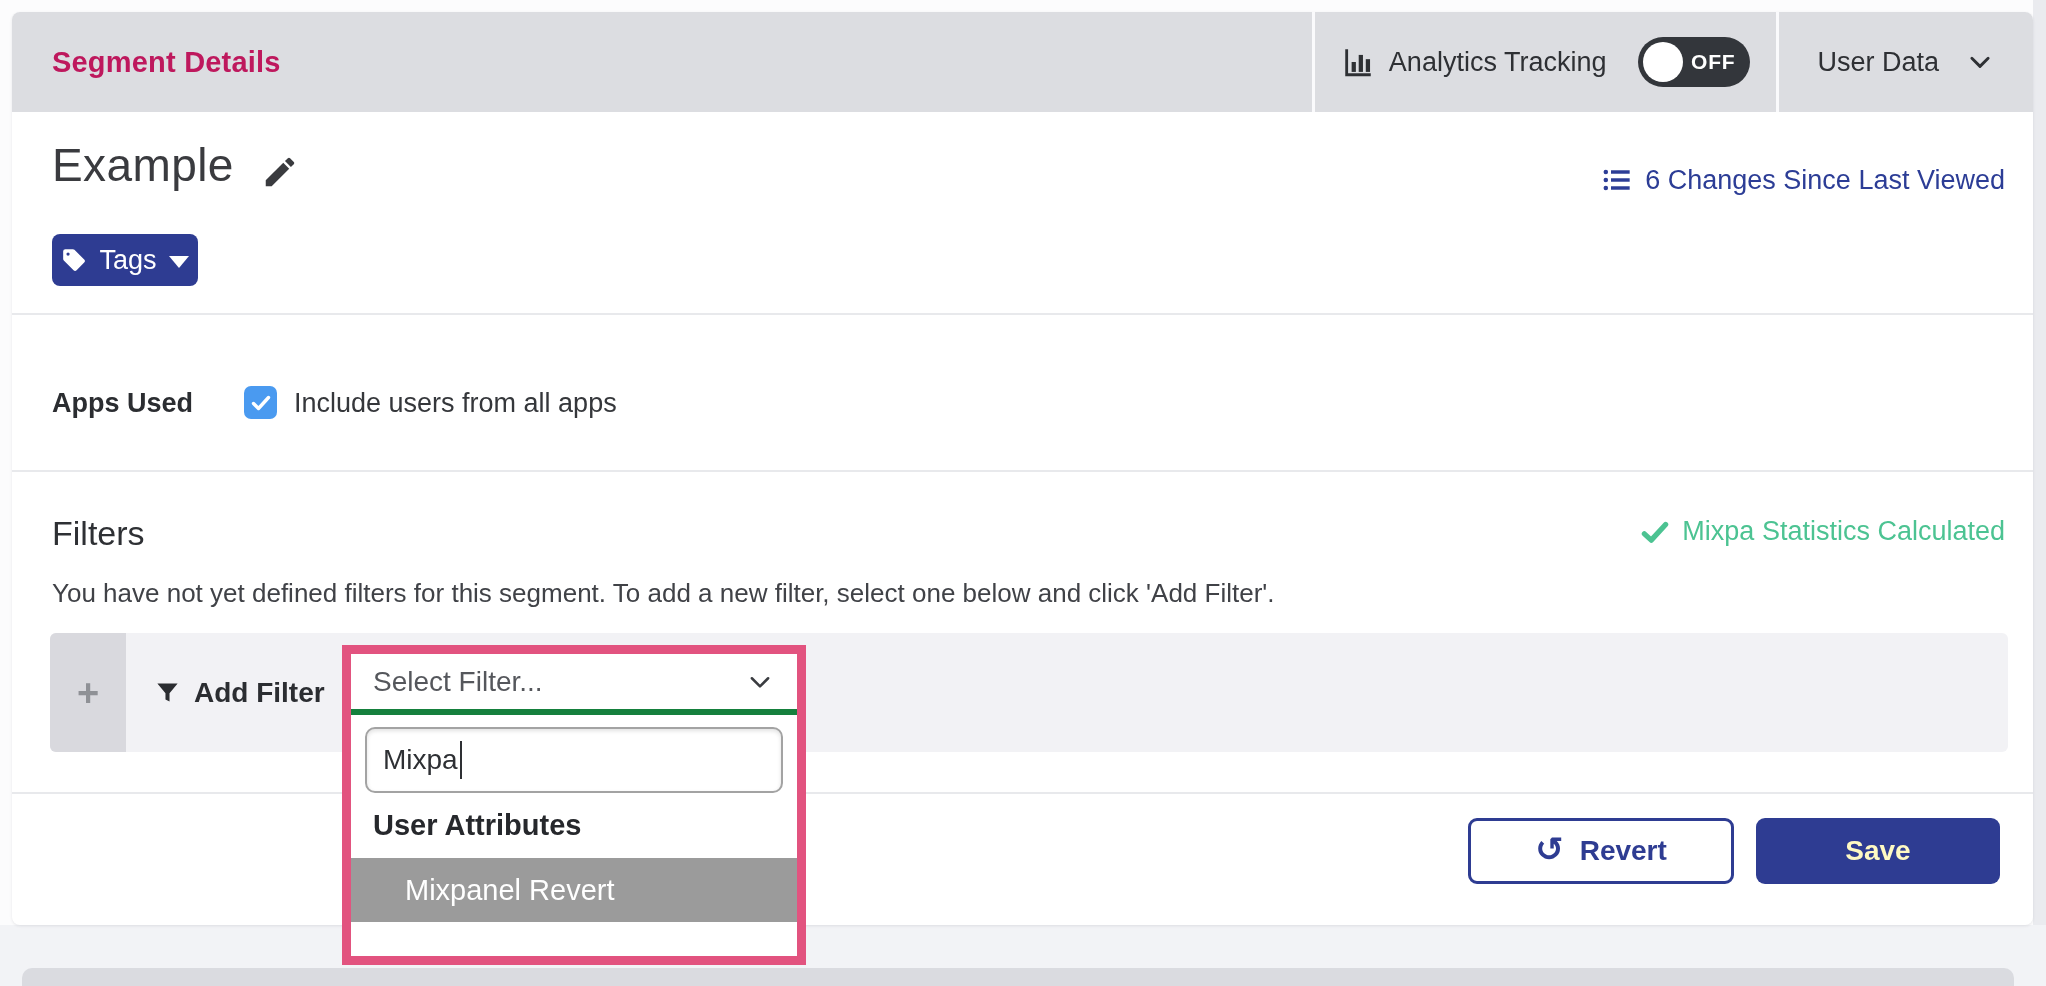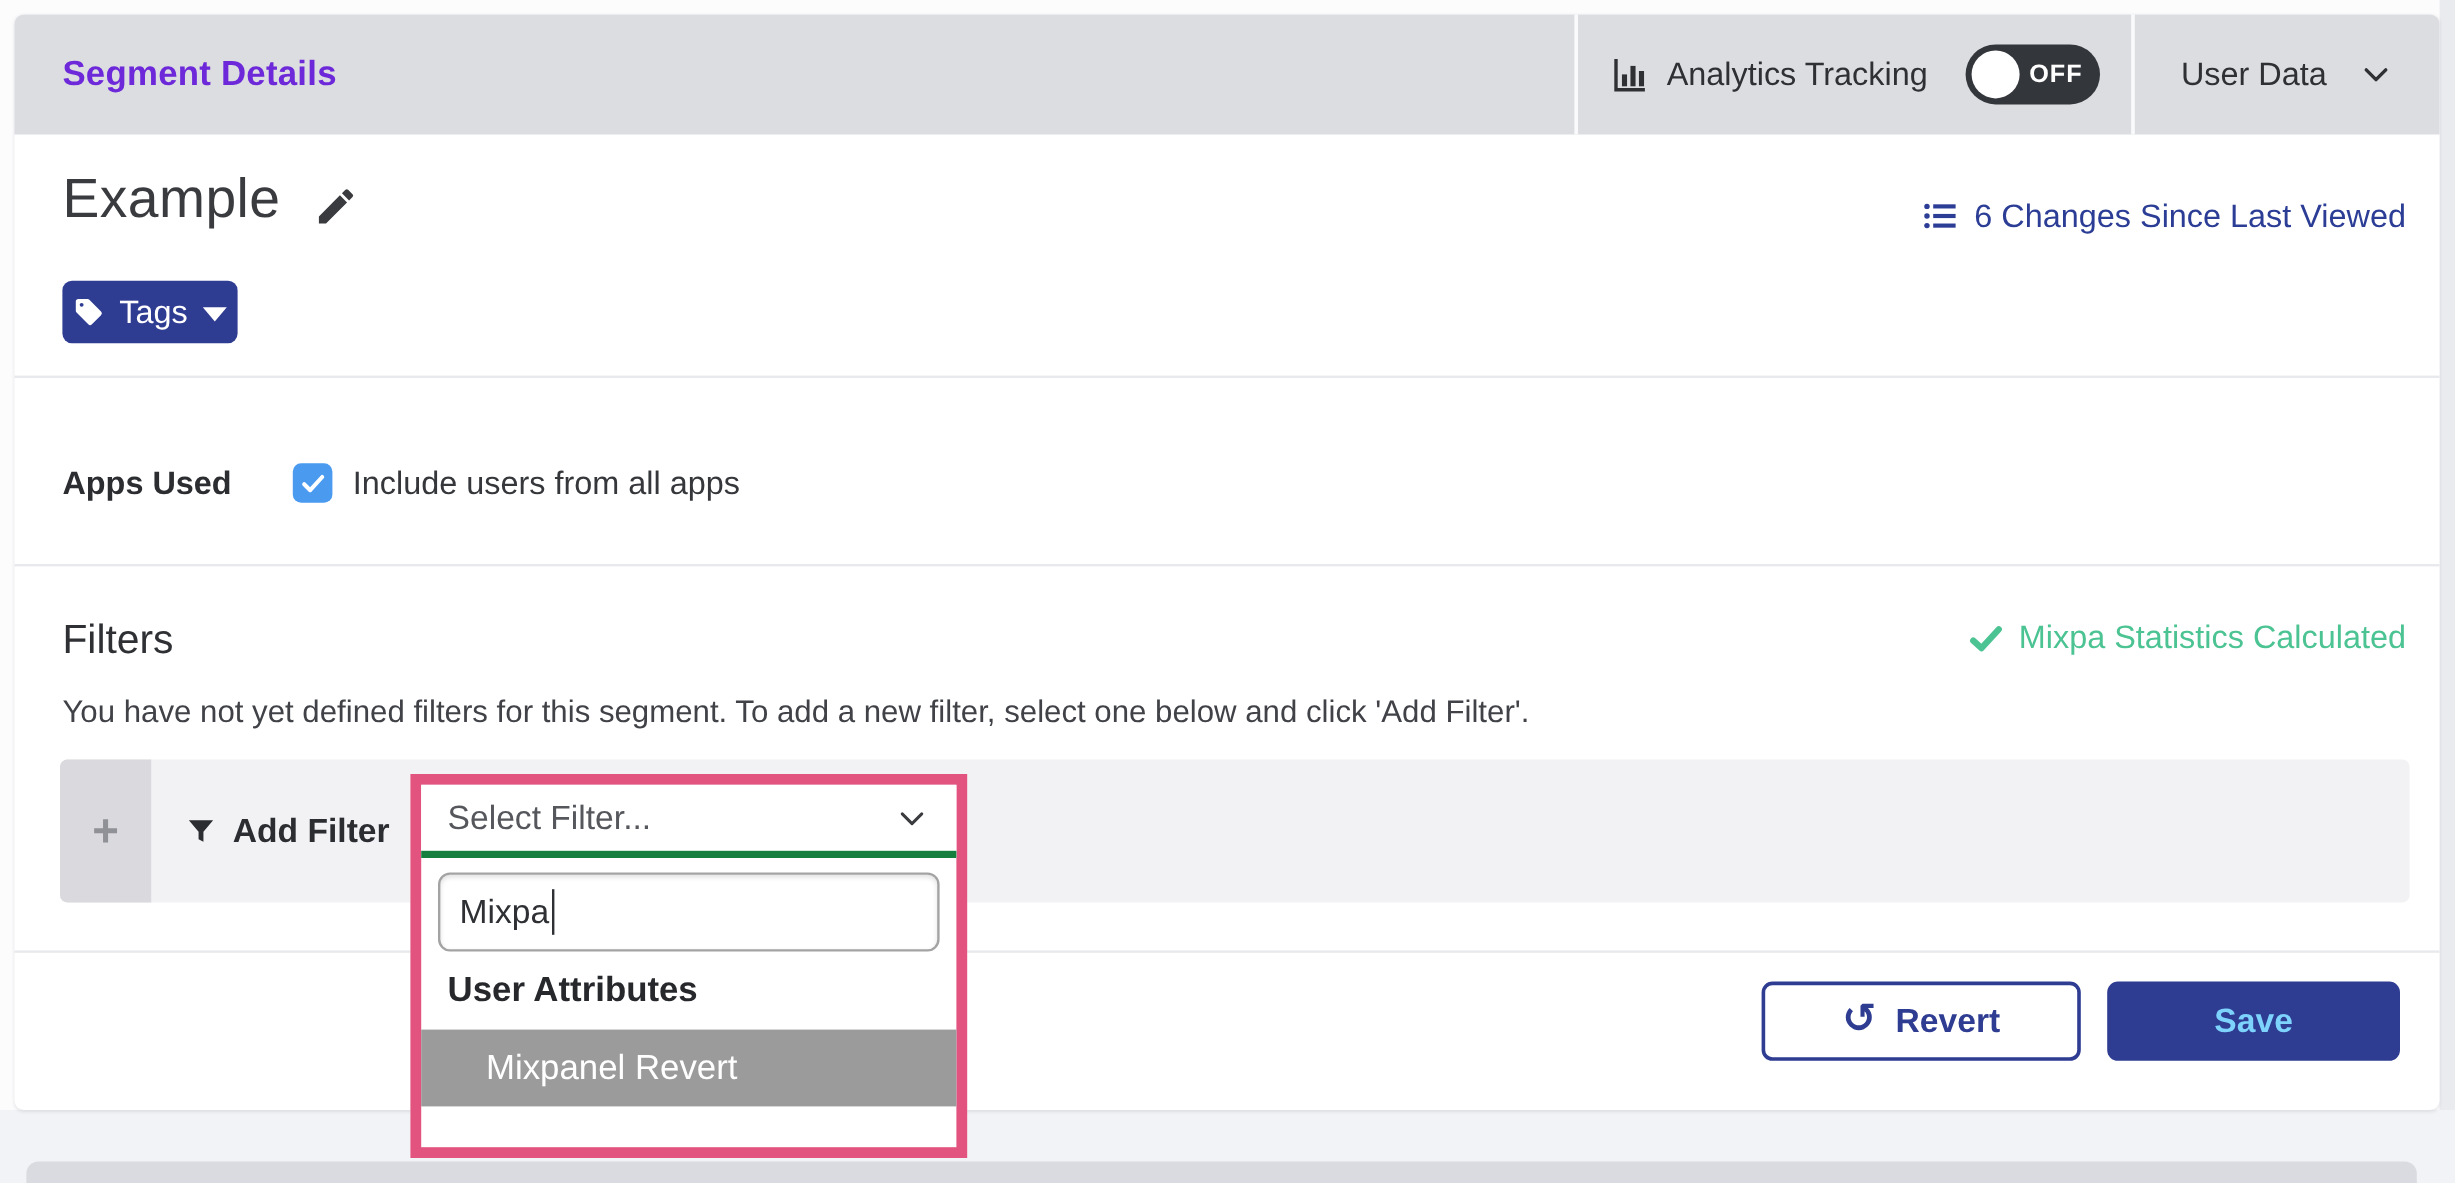--- a/index.html
+++ b/index.html
@@ -17,21 +17,21 @@
 
   
   .card {
     position:absolute; left:12px; top:12px; width:2021px; height:913px;
     background:#ffffff; border-radius:8px; box-shadow:0 1px 3px rgba(40,40,60,.10);
   }
   .card-header {
     position:absolute; left:0; top:0; width:100%; height:100px;
     background:#dcdde1; border-radius:8px 8px 0 0; display:flex; align-items:center;
   }
-  .header-title { margin-left:40px; font-size:29px; font-weight:bold; color:#6d28d9; letter-spacing:.2px; }
+  .header-title { margin-left:40px; font-size:29px; font-weight:bold; color:#be185d; letter-spacing:.2px; }
   .header-right { position:absolute; right:0; top:0; height:100%; display:flex; align-items:stretch; }
   .header-divider { width:3px; background:#fafafc; }
   .header-section { display:flex; align-items:center; }
   .analytics-section { padding:0 26px; gap:14px; }
   .analytics-label { font-size:27px; color:#2e3034; }
   .toggle { position:relative; width:112px; height:50px; border-radius:25px; background:#33363b; margin-left:18px; cursor:pointer; flex:none; }
   .toggle-knob { position:absolute; left:5px; top:5px; width:40px; height:40px; border-radius:50%; background:#ffffff; }
   .toggle-state { position:absolute; right:15px; top:50%; transform:translateY(-50%); color:#ffffff; font-size:21px; font-weight:bold; letter-spacing:.8px; }
   .userdata-section { padding:0 38px; gap:26px; cursor:pointer; }
   .userdata-label { font-size:27px; color:#2e3034; }
@@ -75,21 +75,21 @@
   .revert-button {
     position:absolute; top:806px; right:299px; width:266px; height:66px;
     background:#ffffff; border:3px solid #2e3c92; border-radius:9px;
     display:flex; align-items:center; justify-content:center; gap:16px;
     color:#2e3c92; font-size:28px; font-weight:bold; cursor:pointer;
   }
   .revert-glyph { font-family:"DejaVu Sans", sans-serif; font-size:34px; font-weight:bold; line-height:1; margin-top:-4px; }
   .save-button {
     position:absolute; top:806px; right:33px; width:244px; height:66px;
     background:#2e3c92; border-radius:9px; display:flex; align-items:center; justify-content:center;
-    color:#7dd3fc; font-size:28px; font-weight:bold; cursor:pointer;
+    color:#fef9c3; font-size:28px; font-weight:bold; cursor:pointer;
   }
 
   
   .annotation-box {
     position:absolute; left:342px; top:645px; width:464px; height:320px;
     border:9px solid #e2537f; background:#ffffff; z-index:10;
   }
   .dd-select {
     height:61px; border-bottom:6px solid #15803d; display:flex; align-items:center;
     justify-content:space-between; padding:0 22px; cursor:pointer; background:#fff;

